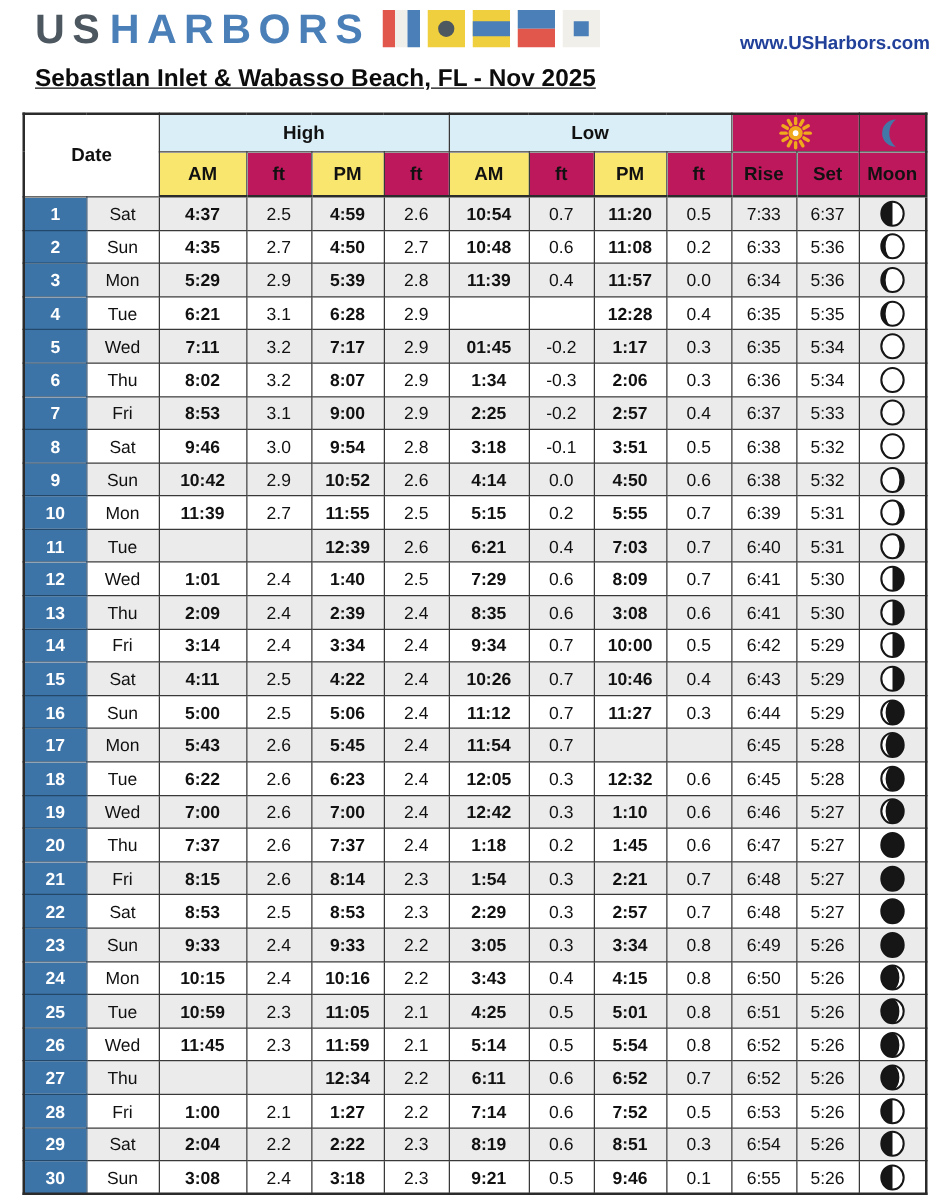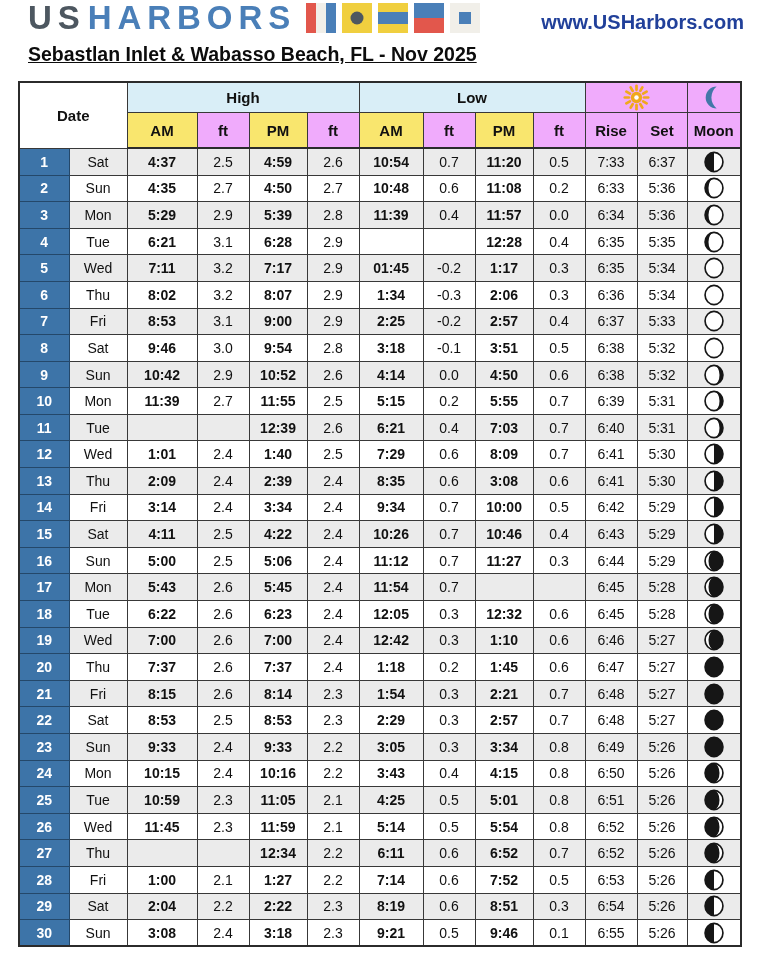--- a/index.html
+++ b/index.html
@@ -10,25 +10,25 @@
   *{box-sizing:border-box;}
   html,body{margin:0;padding:0;}
   body{width:758px;height:960px;background:#fff;font-family:"Liberation Sans",sans-serif;color:#111;overflow:hidden;}
   .topbar{display:flex;justify-content:space-between;align-items:center;padding:2px 14px 0 28px;}
   .logo{display:flex;align-items:flex-start;gap:10px;cursor:pointer;}
   .logo-text{font-size:33px;font-weight:bold;letter-spacing:0.18em;line-height:32px;white-space:nowrap;}
   .logo-us{color:var(--logo-gray);}
   .logo-harbors{color:var(--logo-blue);margin-left:2px;}
   .flags{display:flex;gap:6px;margin-top:1px;}
   .flag{display:block;line-height:0;}
-  .site-link{font-size:20px;font-weight:bold;color:var(--link-blue);margin-top:9px;text-decoration:none;white-space:nowrap;}
+  .site-link{font-size:15px;font-weight:bold;color:var(--link-blue);margin-top:24px;text-decoration:none;white-space:nowrap;}
   .page-title{margin:8px 0 0 28px;max-width:470px;font-size:19.5px;font-weight:bold;line-height:1.28;color:#0c0c0c;text-decoration:underline;}
   table.tide{border-collapse:collapse;margin:14px 0 0 18px;width:722px;table-layout:fixed;border:2px solid var(--border-dark);padding-left:19px;}
   table.tide th, table.tide td{border:1px solid #383838;padding:0;text-align:center;vertical-align:middle;overflow:hidden;}
-  thead th{font-size:15px;font-weight:bold;background:#f0abfc;}
+  thead th{font-size:15px;font-weight:bold;background:#be185d;}
   tr.hdr1 th{height:30px;}
   tr.hdr2 th{height:36px;border-bottom:2px solid var(--border-dark);}
   th.hl{background:var(--header-light-blue);}
   th.ampm{background:var(--header-yellow);}
   th.date-hd{background:#fff;font-size:15px;}
   tbody td{height:26.6px;font-size:14px;}
   tbody tr:nth-child(odd) td{background:var(--row-alt-gray);}
   tbody tr:nth-child(even) td{background:#fff;}
   tbody td.date-num{background:var(--accent-blue) !important;color:#fff;font-weight:bold;border-color:#24486a;}
   tbody td.time{font-weight:bold;}

